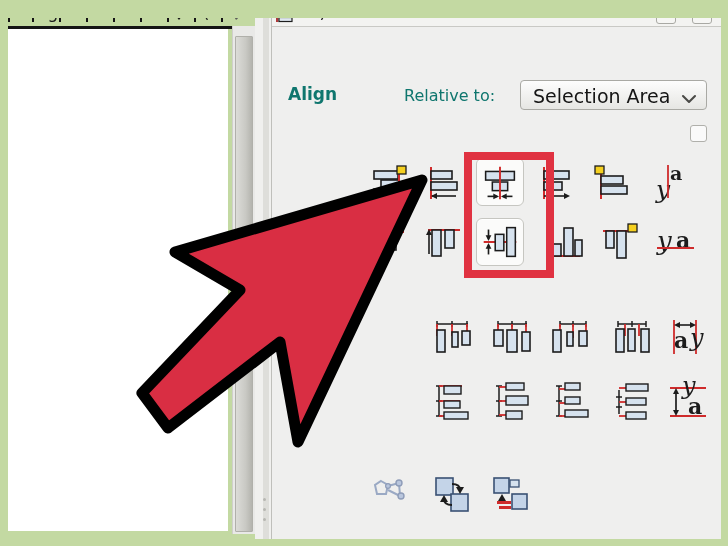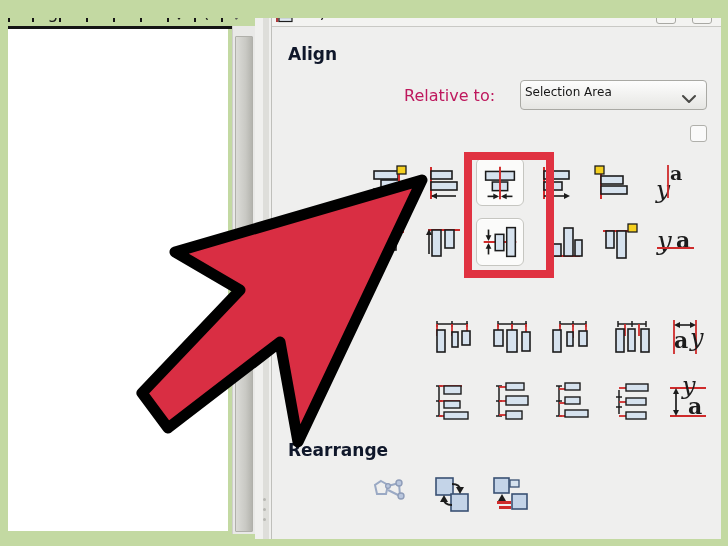--- a/index.html
+++ b/index.html
@@ -41,32 +41,32 @@
         background:#f3f3f1;border-bottom:1px solid #c9c9c5;}
   .dlg-icon{position:absolute;left:3px;top:2px;width:22px;height:22px;}
   .dlg-title-text{position:absolute;left:26px;top:2px;font-size:17px;color:#1b1b1b;
         white-space:nowrap;letter-spacing:.1px;}
   .titlebtn{position:absolute;top:4px;width:18px;height:18px;
         border:1px solid #a9a9a4;border-radius:3px;background:#f6f6f4;}
   .titlebtn svg{display:block;}
   #btn-collapse{left:656px;}
   #btn-close{left:692px;}
 
-  .section-title{position:absolute;font-size:17px;font-weight:bold;color:#0f172a;}
+  .section-title{position:absolute;font-size:17px;font-weight:bold;color:#0f766e;margin-top:40px;}
   #lbl-align{left:288px;top:44px;}
   #lbl-rearrange{left:288px;top:440px;}
 
-  .field-label{position:absolute;font-size:16px;color:#be185d;white-space:nowrap;}
+  .field-label{position:absolute;font-size:16px;color:#0f766e;white-space:nowrap;}
   #lbl-relative{left:404px;top:86px;}
   #lbl-treat{left:431px;top:124px;}
 
   .combo{position:absolute;left:520px;top:80px;width:187px;height:30px;
         background:linear-gradient(to bottom,#fdfdfd,#e6e6e3);
         border:1px solid #a9a9a4;border-radius:4px;box-sizing:border-box;}
-  .combo-text{position:absolute;left:4px;top:4px;font-size:12px;color:#151515;}
+  .combo-text{position:absolute;left:12px;top:4px;font-size:19px;color:#151515;}
   .combo-arrow{position:absolute;right:9px;top:9px;}
 
   .checkbox{position:absolute;left:690px;top:125px;width:17px;height:17px;
         background:#fafafa;border:1px solid #b0b0ab;border-radius:3px;box-sizing:border-box;}
 
   
   .ibtn{position:absolute;width:48px;height:48px;}
   .ibtn.sel{background:#fbfbfa;border:1px solid #c6c6c1;border-radius:6px;
         box-shadow:inset 0 1px 0 #fff;box-sizing:border-box;}
 
@@ -415,21 +415,20 @@
       <line x1="6" y1="12" x2="42" y2="12" stroke="#cf2b2b" stroke-width="1.8"></line>
       <line x1="6" y1="40" x2="42" y2="40" stroke="#cf2b2b" stroke-width="1.8"></line>
       <text x="18" y="18" font-family="DejaVu Serif,serif" font-size="24" font-style="italic" fill="#1c1c1c">y</text>
       <text x="24" y="38" font-family="DejaVu Serif,serif" font-size="22" font-weight="bold" fill="#1c1c1c">a</text>
       <line x1="12" y1="14" x2="12" y2="38" stroke="#1c1c1c" stroke-width="1.7"></line>
       <polygon points="12,12 9,18 15,18" fill="#1c1c1c"></polygon>
       <polygon points="12,40 9,34 15,34" fill="#1c1c1c"></polygon>
     </svg>
   </div>
 
-  <div class="section-title" id="lbl-rearrange">Rearrange</div>
 
   <div class="ibtn" style="left:368px;top:470px;">
     <svg width="48" height="48" viewBox="0 0 48 48">
       <g fill="none" stroke="#9aa9c4" stroke-width="2">
         <polygon points="13,11 20,15 18,24 9,24 7,15"></polygon>
         <line x1="20" y1="16" x2="31" y2="13"></line>
         <line x1="20" y1="20" x2="32" y2="26"></line>
         <line x1="31" y1="13" x2="32" y2="26"></line>
       </g>
       <circle cx="31" cy="13" r="3" fill="#b9c6dd" stroke="#8e9cb8" stroke-width="1.4"></circle>

